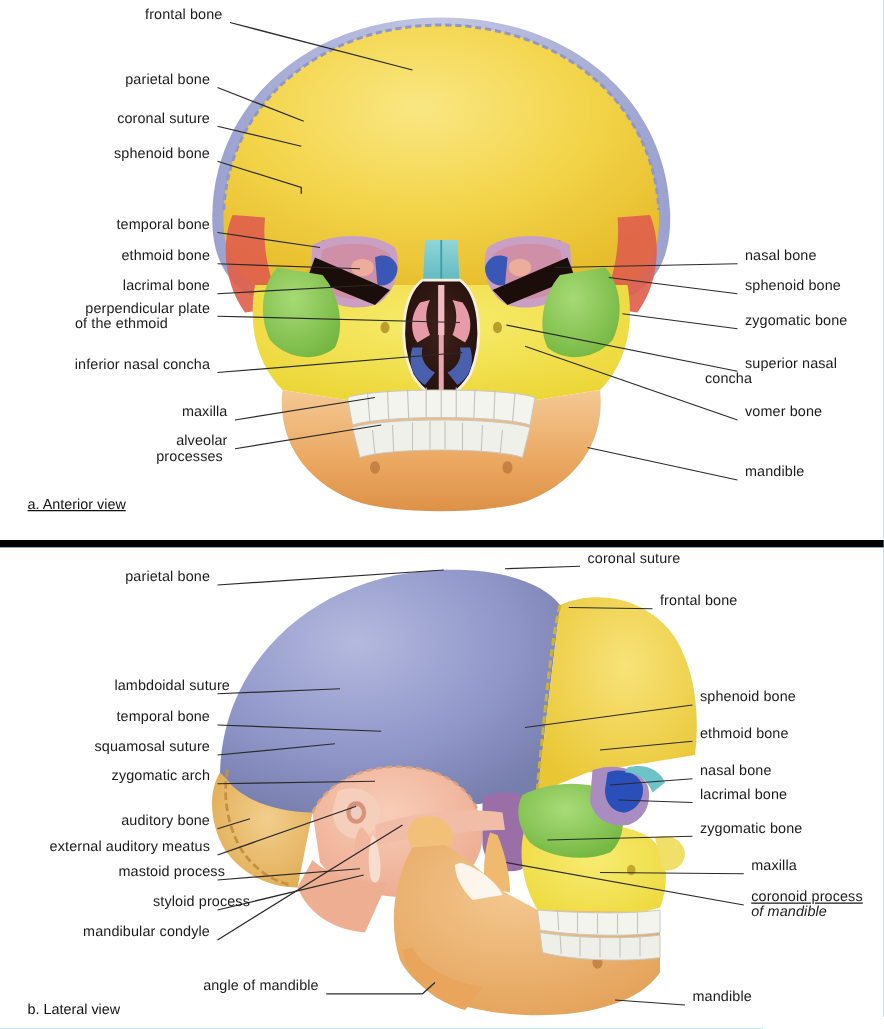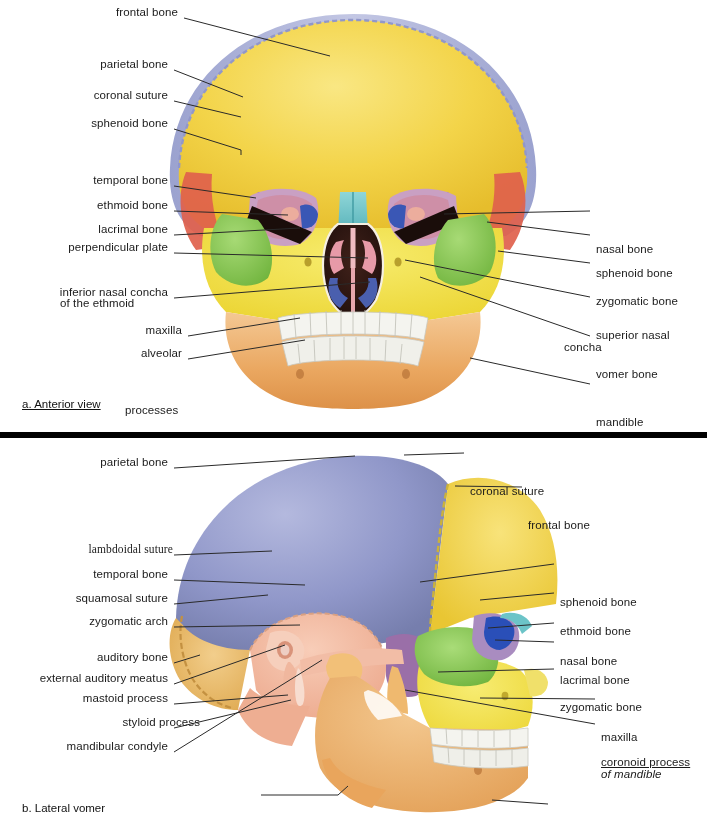--- a/index.html
+++ b/index.html
@@ -19,21 +19,21 @@
 
   .lbl{
     position:absolute;
     font-size:11.5px;
     line-height:12.6px;
     color:#1a1a1a;
     white-space:pre;
     letter-spacing:.1px;
   }
   .lbl.r{text-align:right;}
-  .lbl.l{text-align:left;margin-top:44px;}
+  .lbl.l{text-align:left;}
   .caption{
     position:absolute;
     font-size:11.5px;
     color:#111;
     white-space:pre;
   }
 </style>
 </head>
 <body>
 
@@ -353,38 +353,39 @@
         <path d="M554 185 L488 190"></path>
         <path d="M554 204 L495 202"></path>
         <path d="M554 231 L438 234"></path>
         <path d="M595 261 L480 260"></path>
         <path d="M595 286 L405 252"></path>
         <path d="M548 366 L492 362"></path>
       </g>
     </svg>
 
     <div class="lbl r" style="left:0;top:18px;width:168px;">parietal bone</div>
-    <div class="lbl r" style="left:5px;top:105px;width:168px;font-family:Liberation Serif, serif;">lambdoidal suture</div>
+    <div class="lbl r" style="left:16px;top:105px;width:168px;">lambdoidal suture</div>
     <div class="lbl r" style="left:0;top:130px;width:168px;">temporal bone</div>
     <div class="lbl r" style="left:0;top:154px;width:168px;">squamosal suture</div>
     <div class="lbl r" style="left:0;top:177px;width:168px;">zygomatic arch</div>
     <div class="lbl r" style="left:0;top:213px;width:168px;">auditory bone</div>
     <div class="lbl r" style="left:0;top:234px;width:168px;">external auditory meatus</div>
-    <div class="lbl r" style="left:0;top:254px;width:168px;">mastoid process</div>
+    <div class="lbl r" style="left:0;top:254px;width:168px;padding-left:12px;">mastoid process</div>
     <div class="lbl r" style="left:0;top:278px;width:168px;padding-left:32px;">styloid process</div>
     <div class="lbl r" style="left:0;top:302px;width:168px;">mandibular condyle</div>
+    <div class="lbl r" style="left:0;top:345px;width:255px;">angle of mandible</div>
 
     <div class="lbl l" style="left:470px;top:3px;width:160px;">coronal suture</div>
     <div class="lbl l" style="left:528px;top:37px;width:160px;">frontal bone</div>
     <div class="lbl l" style="left:560px;top:114px;width:147px;">sphenoid bone</div>
     <div class="lbl l" style="left:560px;top:143px;width:147px;">ethmoid bone</div>
     <div class="lbl l" style="left:560px;top:173px;width:147px;">nasal bone</div>
     <div class="lbl l" style="left:560px;top:192px;width:147px;">lacrimal bone</div>
     <div class="lbl l" style="left:560px;top:219px;width:147px;">zygomatic bone</div>
     <div class="lbl l" style="left:601px;top:249px;width:106px;">maxilla</div>
     <div class="lbl l" style="left:601px;top:274px;width:106px;text-decoration:underline;">coronoid process</div>
     <div class="lbl l" style="left:601px;top:286px;width:106px;font-style:italic;">of mandible</div>
     <div class="lbl l" style="left:554px;top:354px;width:120px;">mandible</div>
 
-    <div class="caption" style="left:22px;top:364px;">b. Lateral vomer</div>
+    <div class="caption" style="left:22px;top:364px;">b. Lateral view</div>
   </div>
 
 </div>
 
 </body></html>

